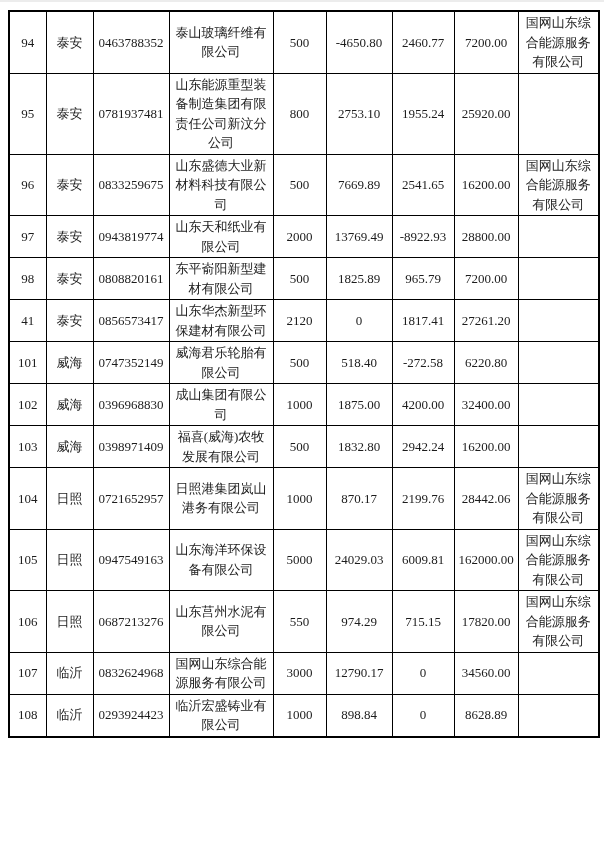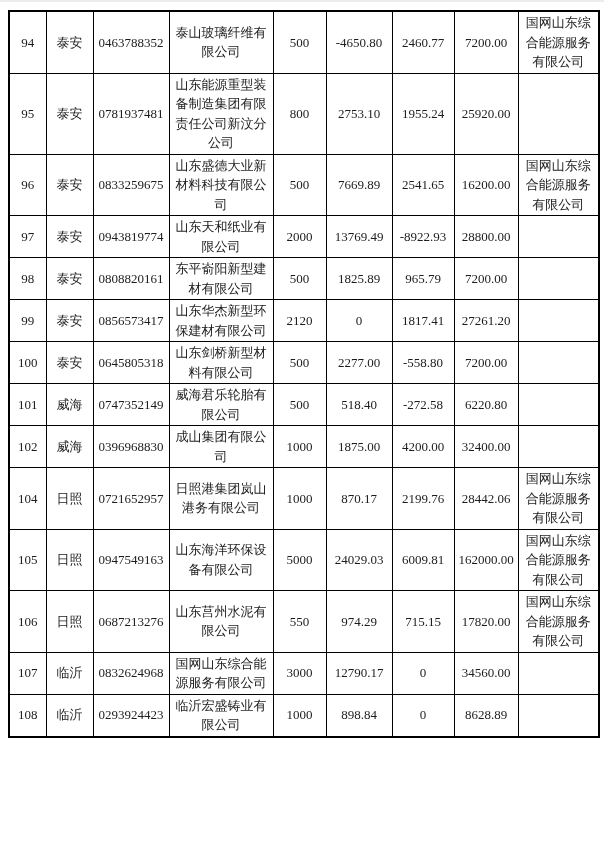--- a/index.html
+++ b/index.html
@@ -112,39 +112,28 @@
     <td>泰安</td>
     <td>0808820161</td>
     <td>东平嵛阳新型建材有限公司</td>
     <td>500</td>
     <td>1825.89</td>
     <td>965.79</td>
     <td>7200.00</td>
     <td></td>
   </tr>
       <tr>
-    <td>99</td>
+    <td>41</td>
     <td>泰安</td>
     <td>0856573417</td>
     <td>山东华杰新型环保建材有限公司</td>
     <td>2120</td>
     <td>0</td>
     <td>1817.41</td>
     <td>27261.20</td>
-    <td></td>
-  </tr>
-      <tr>
-    <td>100</td>
-    <td>泰安</td>
-    <td>0645805318</td>
-    <td>山东剑桥新型材料有限公司</td>
-    <td>500</td>
-    <td>2277.00</td>
-    <td>-558.80</td>
-    <td>7200.00</td>
     <td></td>
   </tr>
       <tr>
     <td>101</td>
     <td>威海</td>
     <td>0747352149</td>
     <td>威海君乐轮胎有限公司</td>
     <td>500</td>
     <td>518.40</td>
     <td>-272.58</td>
@@ -156,20 +145,31 @@
     <td>威海</td>
     <td>0396968830</td>
     <td>成山集团有限公司</td>
     <td>1000</td>
     <td>1875.00</td>
     <td>4200.00</td>
     <td>32400.00</td>
     <td></td>
   </tr>
       <tr>
+    <td>103</td>
+    <td>威海</td>
+    <td>0398971409</td>
+    <td>福喜(威海)农牧发展有限公司</td>
+    <td>500</td>
+    <td>1832.80</td>
+    <td>2942.24</td>
+    <td>16200.00</td>
+    <td></td>
+  </tr>
+      <tr>
     <td>104</td>
     <td>日照</td>
     <td>0721652957</td>
     <td>日照港集团岚山港务有限公司</td>
     <td>1000</td>
     <td>870.17</td>
     <td>2199.76</td>
     <td>28442.06</td>
     <td>国网山东综合能源服务有限公司</td>
   </tr>

